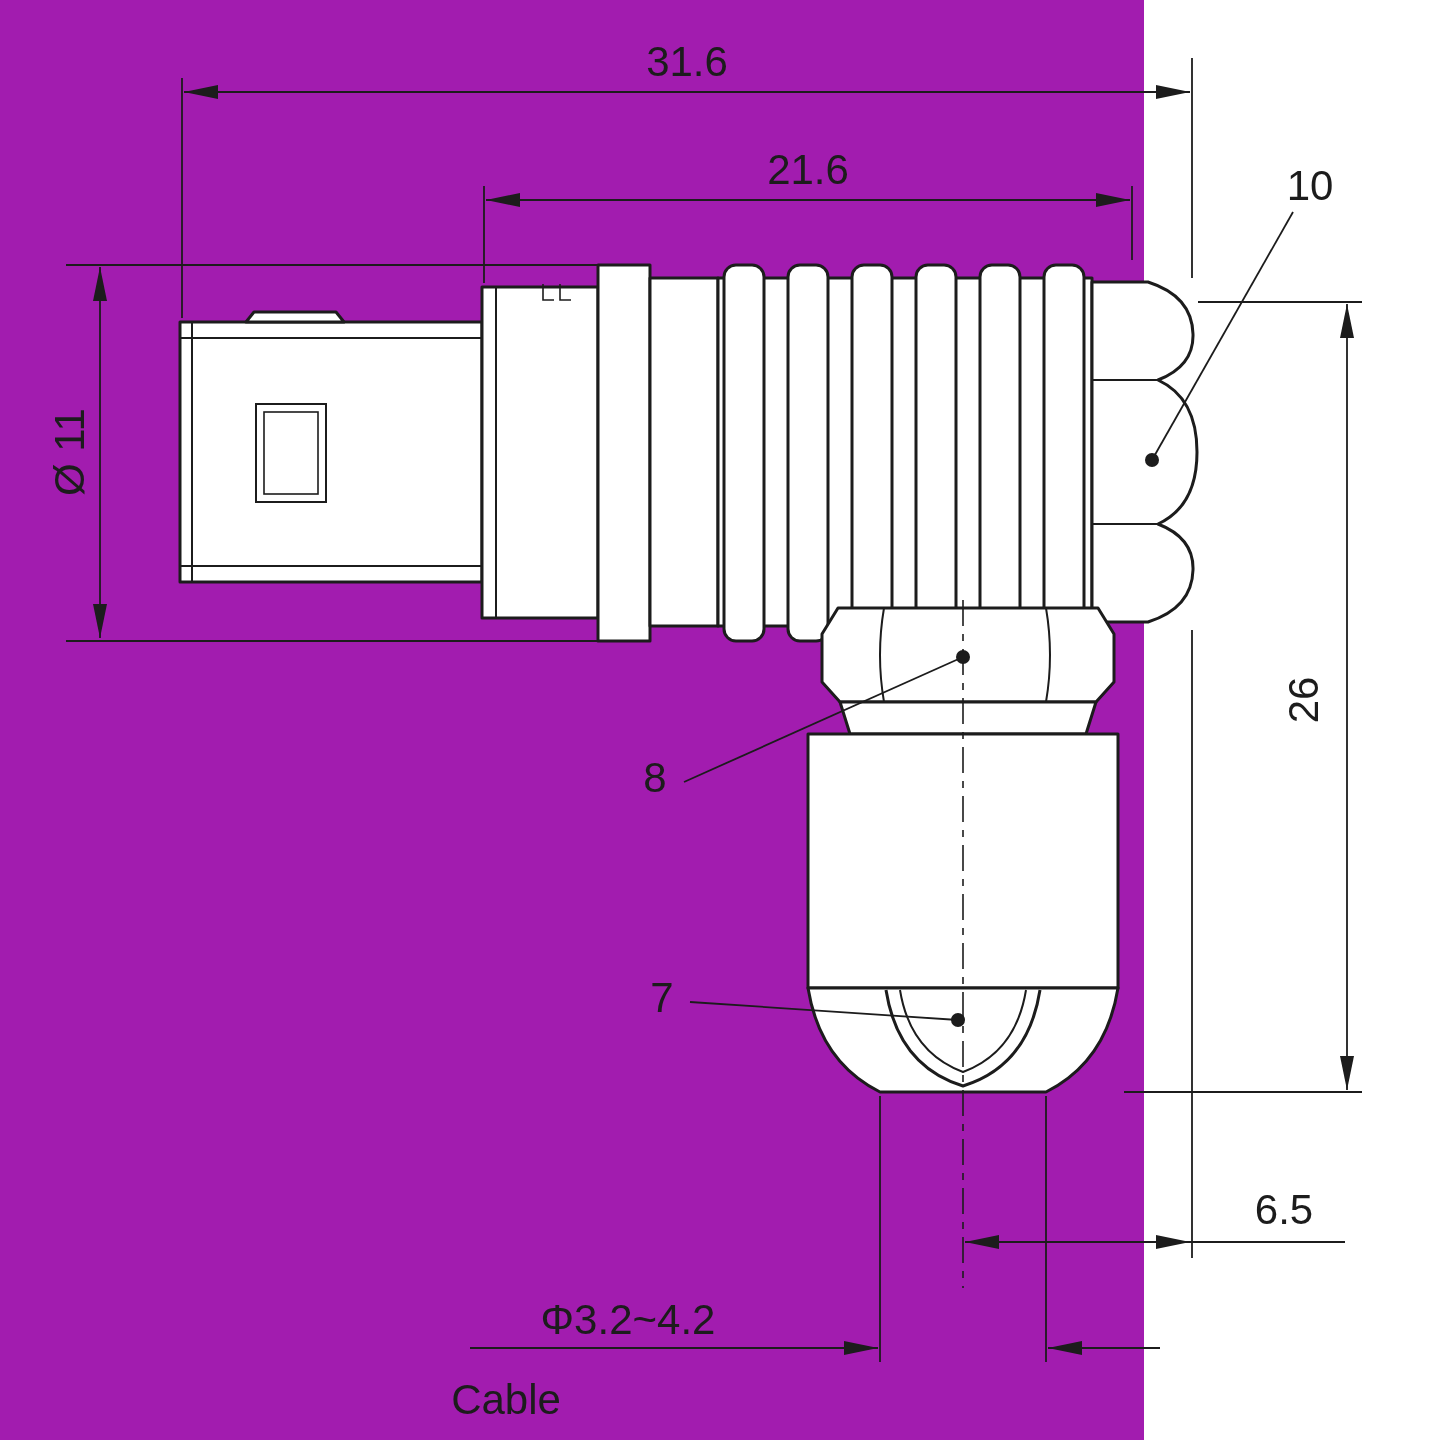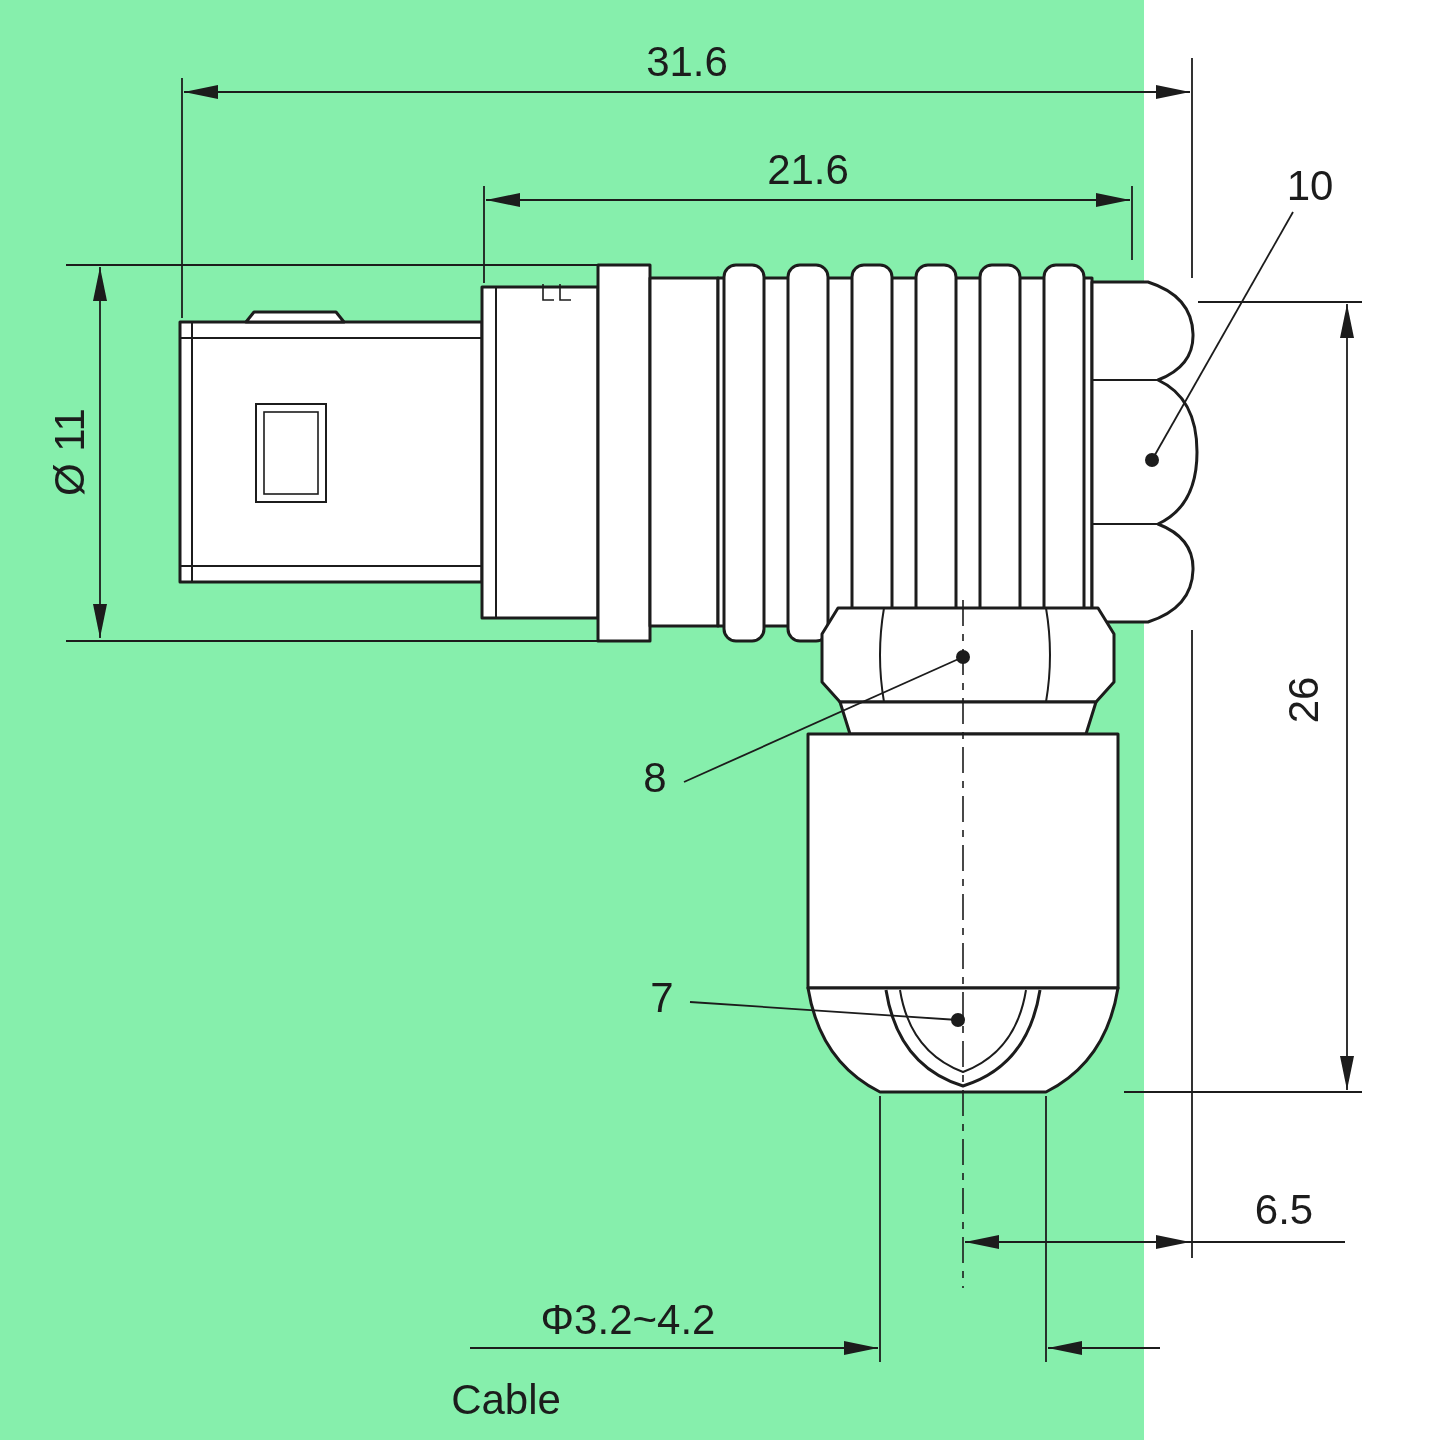--- a/index.html
+++ b/index.html
@@ -1,16 +1,16 @@
 <!DOCTYPE html>
 <html><head>
 <meta charset="utf-8">
 <style>
   html,body{margin:0;padding:0;background:#ffffff;}
-  .page{width:1144px;height:1440px;position:relative;background:#86efac;}
+  .page{width:1144px;height:1440px;position:relative;background:#a21caf;}
   svg{display:block;}
   .o3{fill:#ffffff;stroke:#1c1c1c;stroke-width:3;stroke-linejoin:round;}
   .o3n{fill:none;stroke:#1c1c1c;stroke-width:3;stroke-linejoin:round;}
   .l2{fill:none;stroke:#1c1c1c;stroke-width:2;}
   .l15{fill:none;stroke:#1c1c1c;stroke-width:1.6;}
   .dim{fill:none;stroke:#1c1c1c;stroke-width:1.8;}
   .ah{fill:#1c1c1c;stroke:none;}
   .dot{fill:#1c1c1c;stroke:none;}
   .cl{fill:none;stroke:#1c1c1c;stroke-width:1.6;stroke-dasharray:26 8 7 8;}
   text{font-family:"Liberation Sans","DejaVu Sans",sans-serif;fill:#1c1c1c;}

